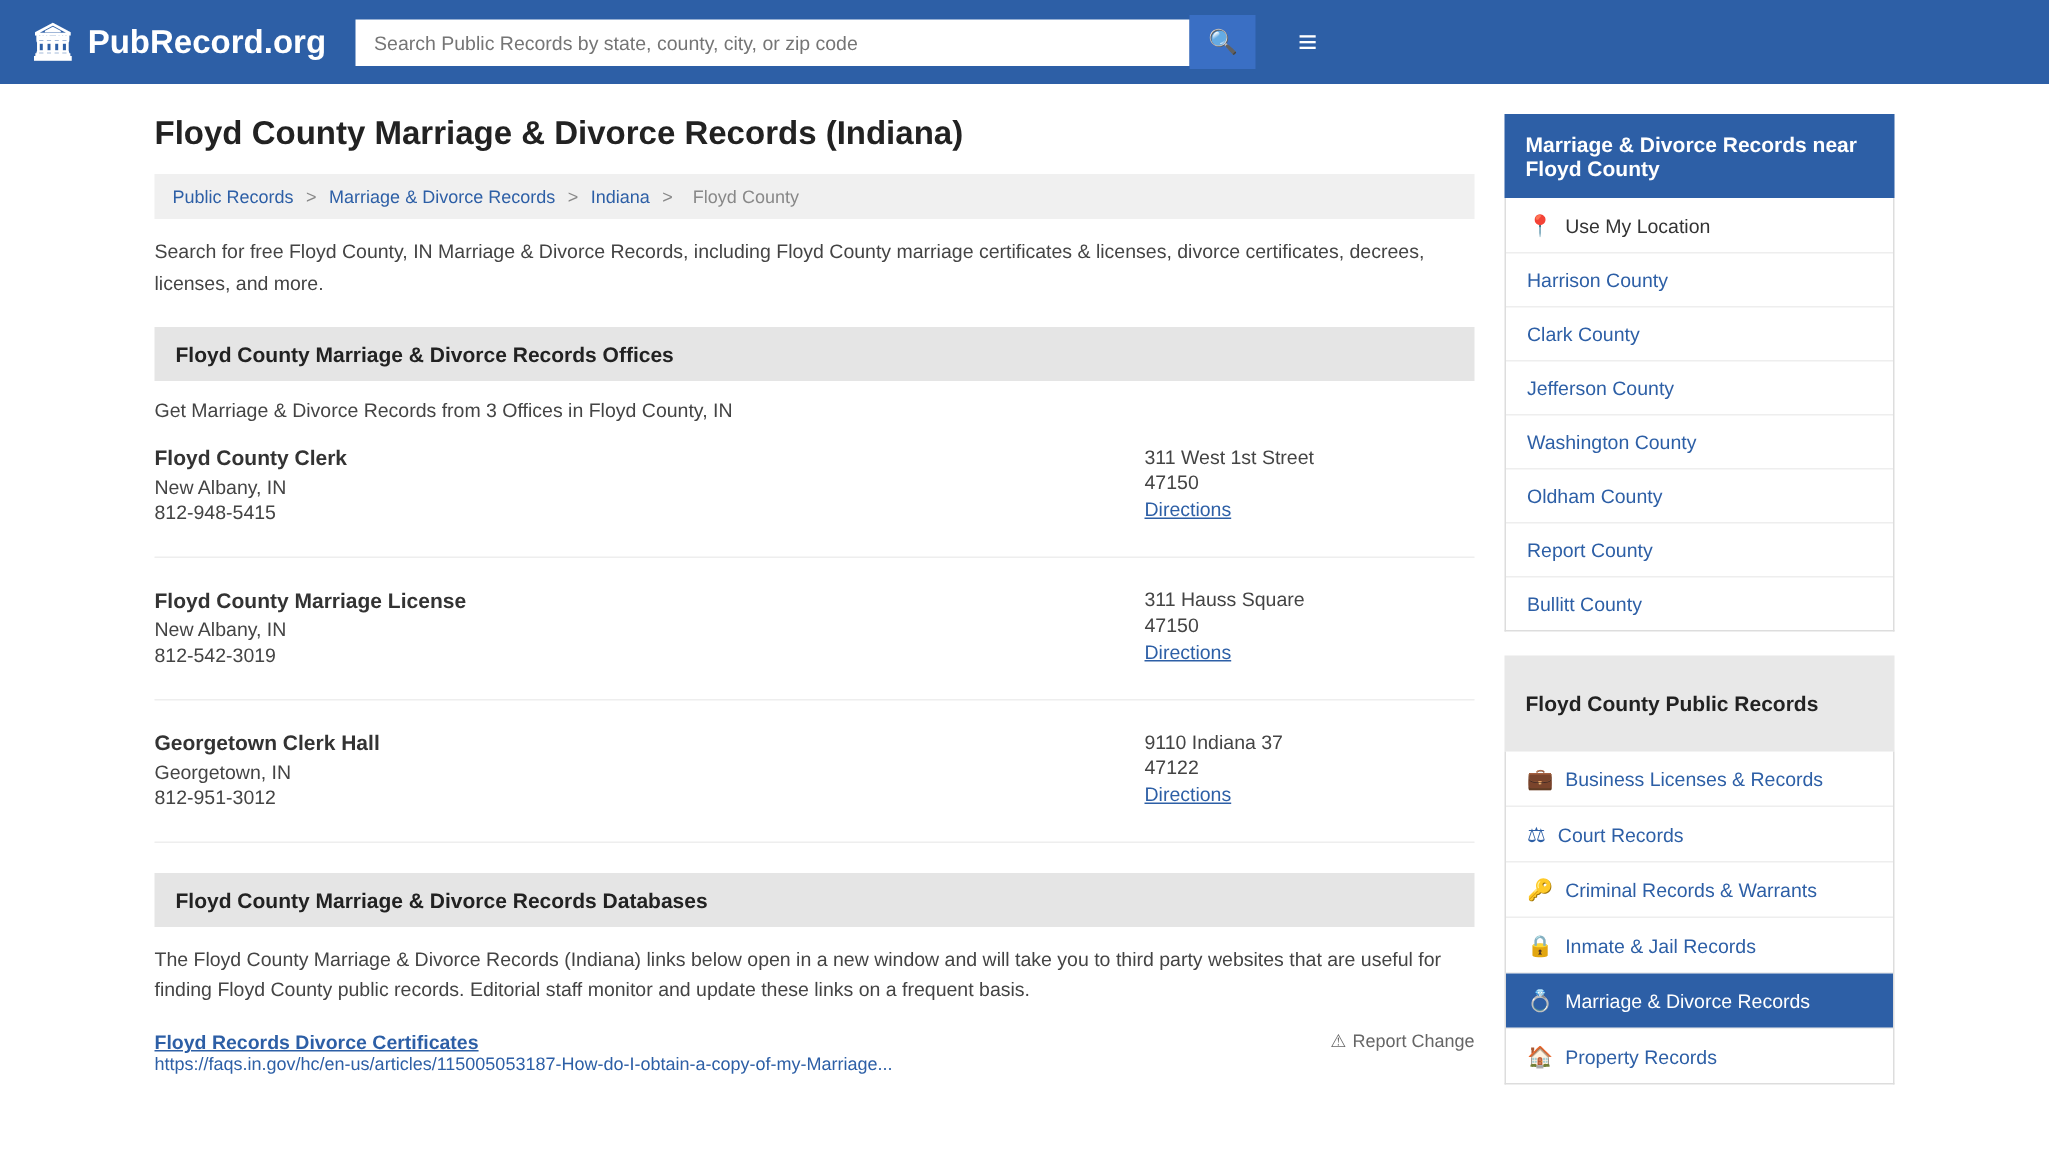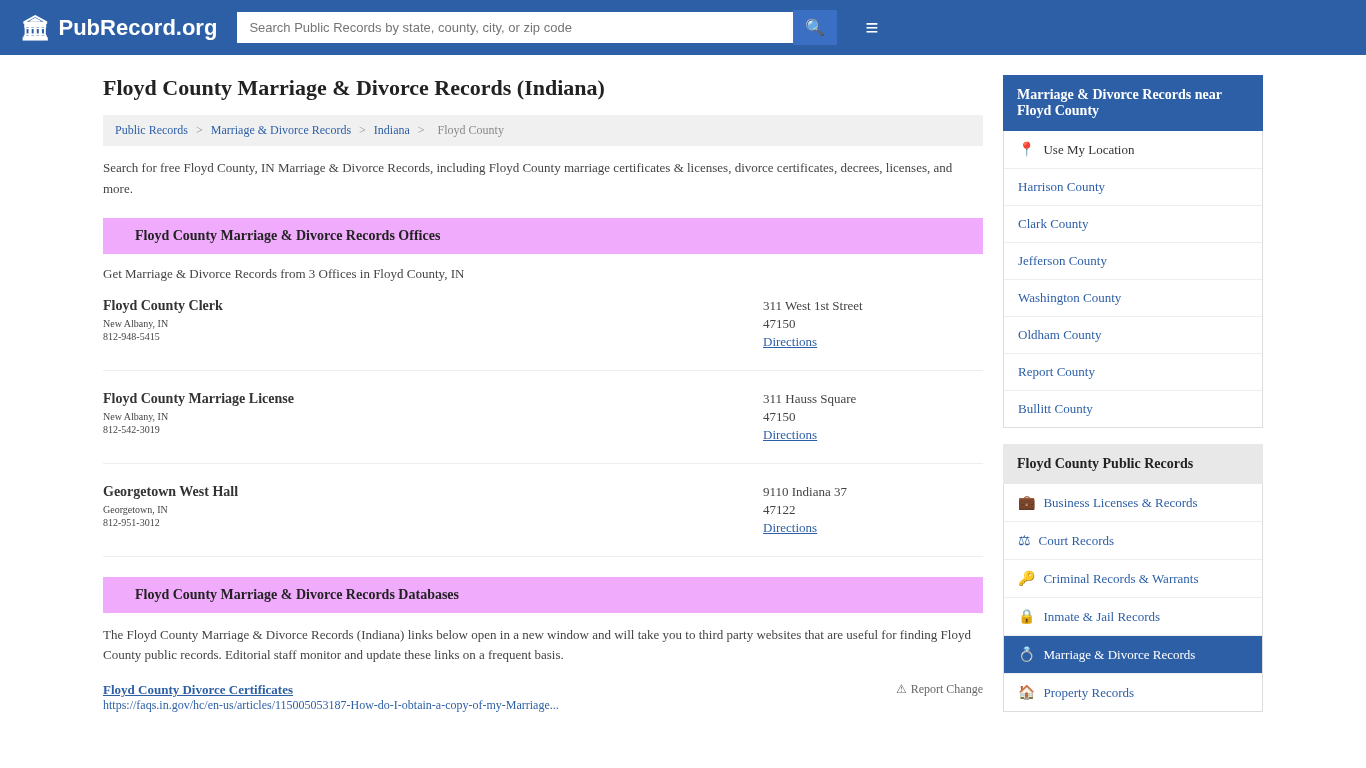--- a/index.html
+++ b/index.html
@@ -55,21 +55,20 @@
       margin-left: 8px;
     }
 
     
     .page-wrapper {
       max-width: 1200px;
       margin: 0 auto;
       padding: 20px 20px;
       display: flex;
       gap: 20px;
-      font-family: Liberation Serif, serif;
     }
 
     
     .main-content {
       flex: 1;
     }
     .page-title {
       font-size: 22px;
       font-weight: bold;
       color: #222;
@@ -95,22 +94,22 @@
 
     .description {
       font-size: 13px;
       color: #444;
       margin-bottom: 18px;
       line-height: 1.6;
     }
 
     
     .section-header {
-      background: #f0abfc;
-      padding: 10px 32px;
+      background: #e5e5e5;
+      padding: 10px 14px;
       font-weight: bold;
       font-size: 14px;
       color: #222;
       margin-bottom: 12px;
     }
 
     .section-desc {
       font-size: 13px;
       color: #444;
       margin-bottom: 16px;
@@ -127,21 +126,21 @@
     .office-entry:last-child {
       border-bottom: none;
     }
     .office-left .office-name {
       font-weight: bold;
       font-size: 14px;
       margin-bottom: 4px;
     }
     .office-left .office-city,
     .office-left .office-phone {
-      font-size: 10px;
+      font-size: 13px;
       color: #444;
       margin-bottom: 2px;
     }
     .office-right {
       text-align: left;
       min-width: 220px;
     }
     .office-right .office-address,
     .office-right .office-zip {
       font-size: 13px;
@@ -230,21 +229,21 @@
     .sidebar-list-item .item-icon {
       font-size: 14px;
       flex-shrink: 0;
     }
 
     .sidebar-section-title2 {
       background: #e8e8e8;
       color: #222;
       font-weight: bold;
       font-size: 14px;
-      padding: 12px 14px;
+      padding: 24px 14px;
       margin-bottom: 0;
     }
 
     .sidebar-records-list {
       border: 1px solid #ddd;
       border-top: none;
     }
     .sidebar-record-item {
       padding: 10px 14px;
       font-size: 13px;
@@ -328,37 +327,37 @@
       </div>
       <div class="office-right">
         <div class="office-address">311 Hauss Square</div>
         <div class="office-zip">47150</div>
         <a class="directions-link" href="#">Directions</a>
       </div>
     </div>
 
     <div class="office-entry">
       <div class="office-left">
-        <div class="office-name">Georgetown West Hall</div>
+        <div class="office-name">Georgetown Clerk Hall</div>
         <div class="office-city">Georgetown, IN</div>
         <div class="office-phone">812-951-3012</div>
       </div>
       <div class="office-right">
         <div class="office-address">9110 Indiana 37</div>
         <div class="office-zip">47122</div>
         <a class="directions-link" href="#">Directions</a>
       </div>
     </div>
 
     <div class="section-header">Floyd County Marriage &amp; Divorce Records Databases</div>
     <p class="databases-desc">The Floyd County Marriage &amp; Divorce Records (Indiana) links below open in a new window and will take you to third party websites that are useful for finding Floyd County public records. Editorial staff monitor and update these links on a frequent basis.</p>
 
     <div class="db-entry">
       <div class="db-row">
-        <a href="#">Floyd County Divorce Certificates</a>
+        <a href="#">Floyd Records Divorce Certificates</a>
         <span class="report-change">
           <span>⚠</span>
           <span>Report Change</span>
         </span>
       </div>
       <div class="db-url">https://faqs.in.gov/hc/en-us/articles/115005053187-How-do-I-obtain-a-copy-of-my-Marriage...</div>
     </div>
 
   </div>
 

